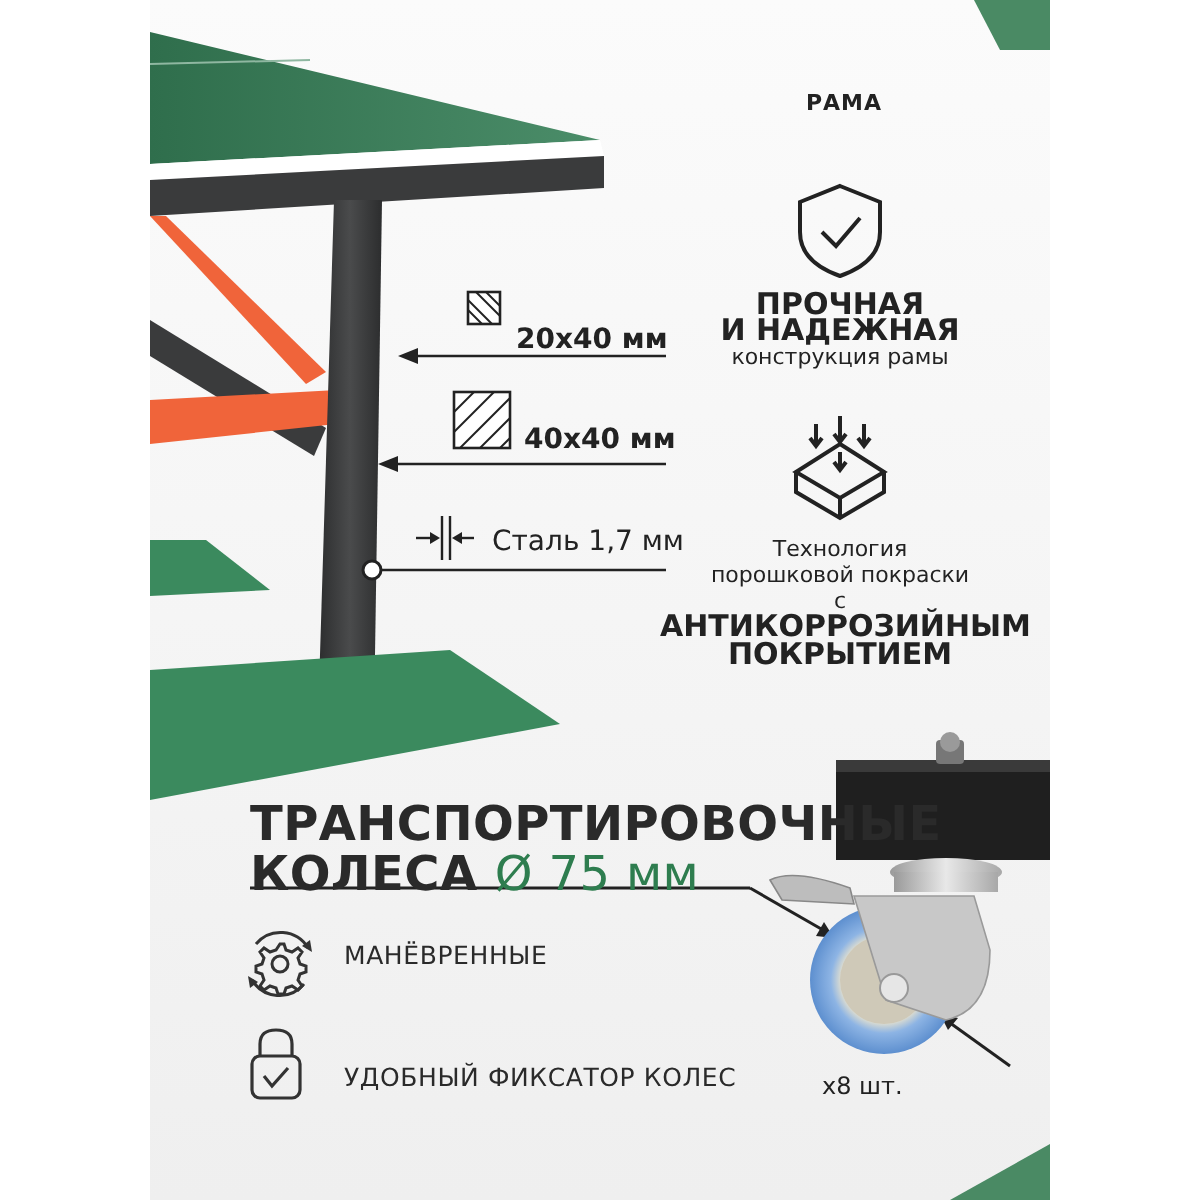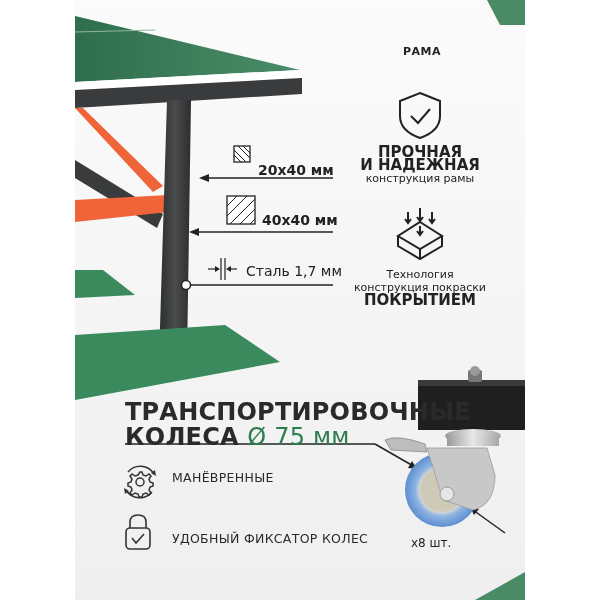--- a/index.html
+++ b/index.html
@@ -160,21 +160,24 @@
   <div class="abs spec-label light" style="left:171px; top:263px;">Сталь 1,7 мм</div>
 
   <div class="abs feat" style="left:270px; top:146px; width:150px;">
     <div class="b">ПРОЧНАЯ</div>
     <div class="b">И НАДЕЖНАЯ</div>
     <div>конструкция рамы</div>
   </div>
 
   <div class="abs feat" style="left:255px; top:268px; width:180px;">
     <div>Технология</div>
-    <div>конструкция покраски</div>
+    <div>порошковой покраски</div>
+    <div>
+      <span>с </span><span class="b">АНТИКОРРОЗИЙНЫМ</span>
+    </div>
     <div class="b">ПОКРЫТИЕМ</div>
   </div>
 
   <div class="abs wheels-title">
     <div>ТРАНСПОРТИРОВОЧНЫЕ</div>
     <div>
       <span>КОЛЕСА</span>
       <span class="accent">Ø 75 мм</span>
     </div>
   </div>

